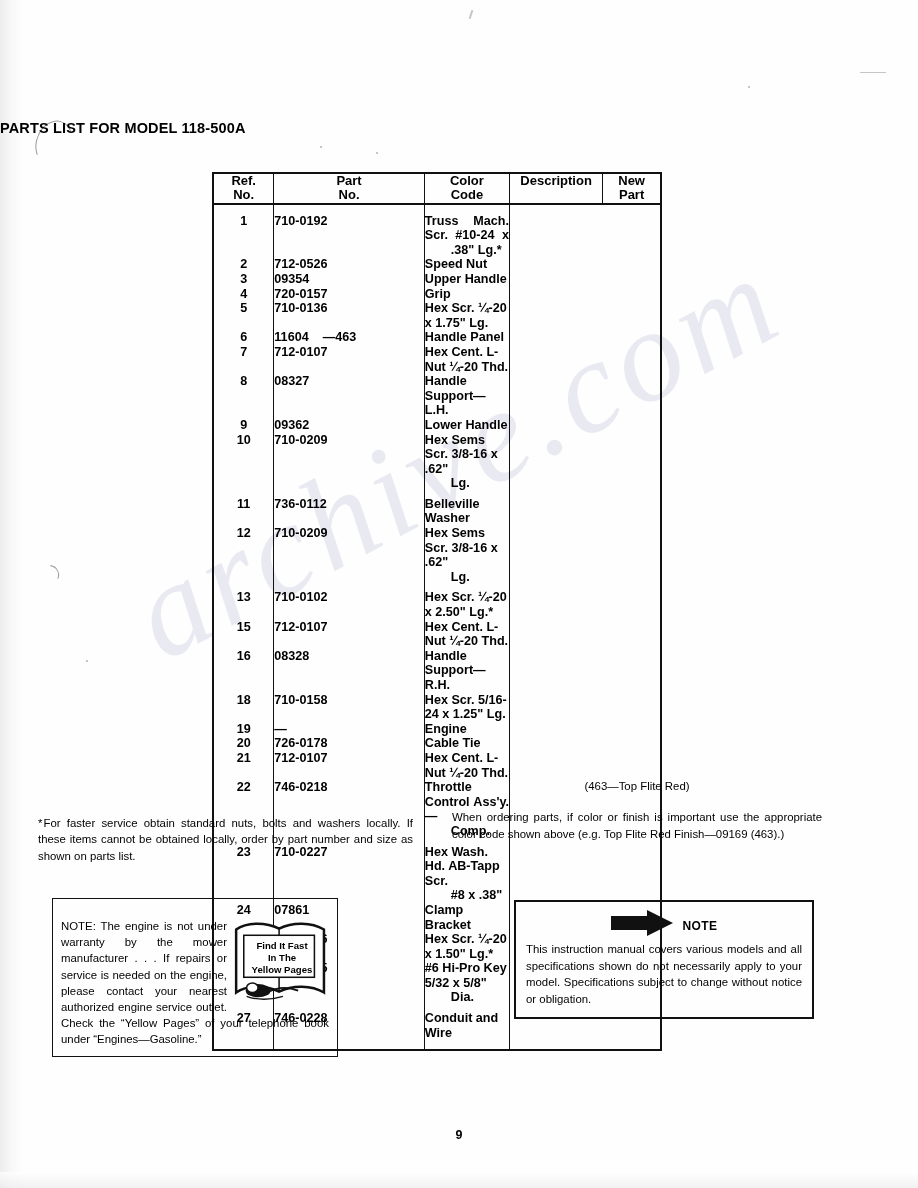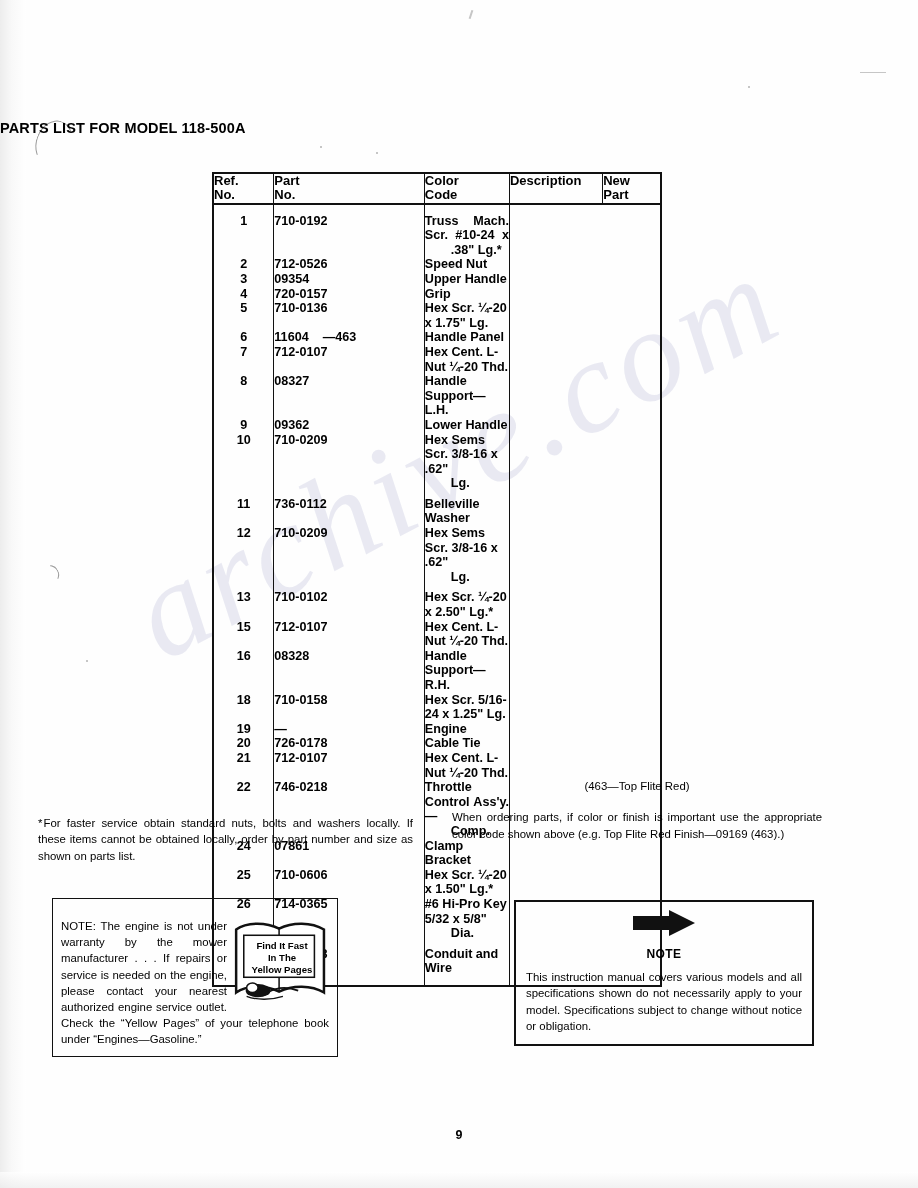--- a/index.html
+++ b/index.html
@@ -96,21 +96,21 @@
     line-height: 1.16;
   }
   table.parts th, table.parts td {
     padding: 0;
     vertical-align: top;
   }
   
   thead tr { }
   thead th {
     border-bottom: 2.2px solid #111;
-    text-align: left;
+    text-align: center;
     font-weight: bold;
     font-size: 13px;
     padding: 5px 0 6px 0;
     line-height: 1.1;
   }
   th.h-ref   { width: 46px;  border-right: 1.6px solid #111; }
   th.h-part  { width: 64px;  border-right: 1.6px solid #111; }
   th.h-color { width: 52px;  border-right: 1.6px solid #111; }
   th.h-desc  { border-right: 1.6px solid #111; vertical-align: middle; }
   th.h-new   { width: 44px; }
@@ -211,25 +211,24 @@
     top: 900px;
     width: 300px;
     border: 2.2px solid #111;
     padding: 8px 10px 9px 10px;
     font-size: 11.4px;
     line-height: 1.46;
     box-sizing: border-box;
   }
   .note-head {
     display: flex;
-    align-items: center;
+    align-items: flex-end;
     justify-content: center;
     gap: 10px;
     margin-bottom: 5px;
-    flex-direction: column;
   }
   .arrow-icon {
     display: inline-block;
     width: 62px;
     height: 26px;
   }
   .note-word {
     font-weight: bold;
     font-size: 12px;
     letter-spacing: .4px;
@@ -448,20 +447,29 @@
           </tr>
           <tr>
             <td class="c-ref">22</td>
             <td class="c-partcolor"><span class="pnum">746-0218</span></td>
             <td class="c-desc">
               <span class="desc-line just">Throttle Control Ass'y.—</span>
               <span class="desc-line cont">Comp.</span>
             </td>
             <td class="c-new"></td>
           </tr>
+          <tr class="gap">
+            <td class="c-ref">23</td>
+            <td class="c-partcolor"><span class="pnum">710-0227</span></td>
+            <td class="c-desc">
+              <span class="desc-line">Hex Wash. Hd. AB-Tapp Scr.</span>
+              <span class="desc-line cont">#8 x .38"</span>
+            </td>
+            <td class="c-new"></td>
+          </tr>
           <tr>
             <td class="c-ref">24</td>
             <td class="c-partcolor"><span class="pnum">07861</span></td>
             <td class="c-desc">
               <span class="desc-line">Clamp Bracket</span>
             </td>
             <td class="c-new"></td>
           </tr>
           <tr>
             <td class="c-ref">25</td>

